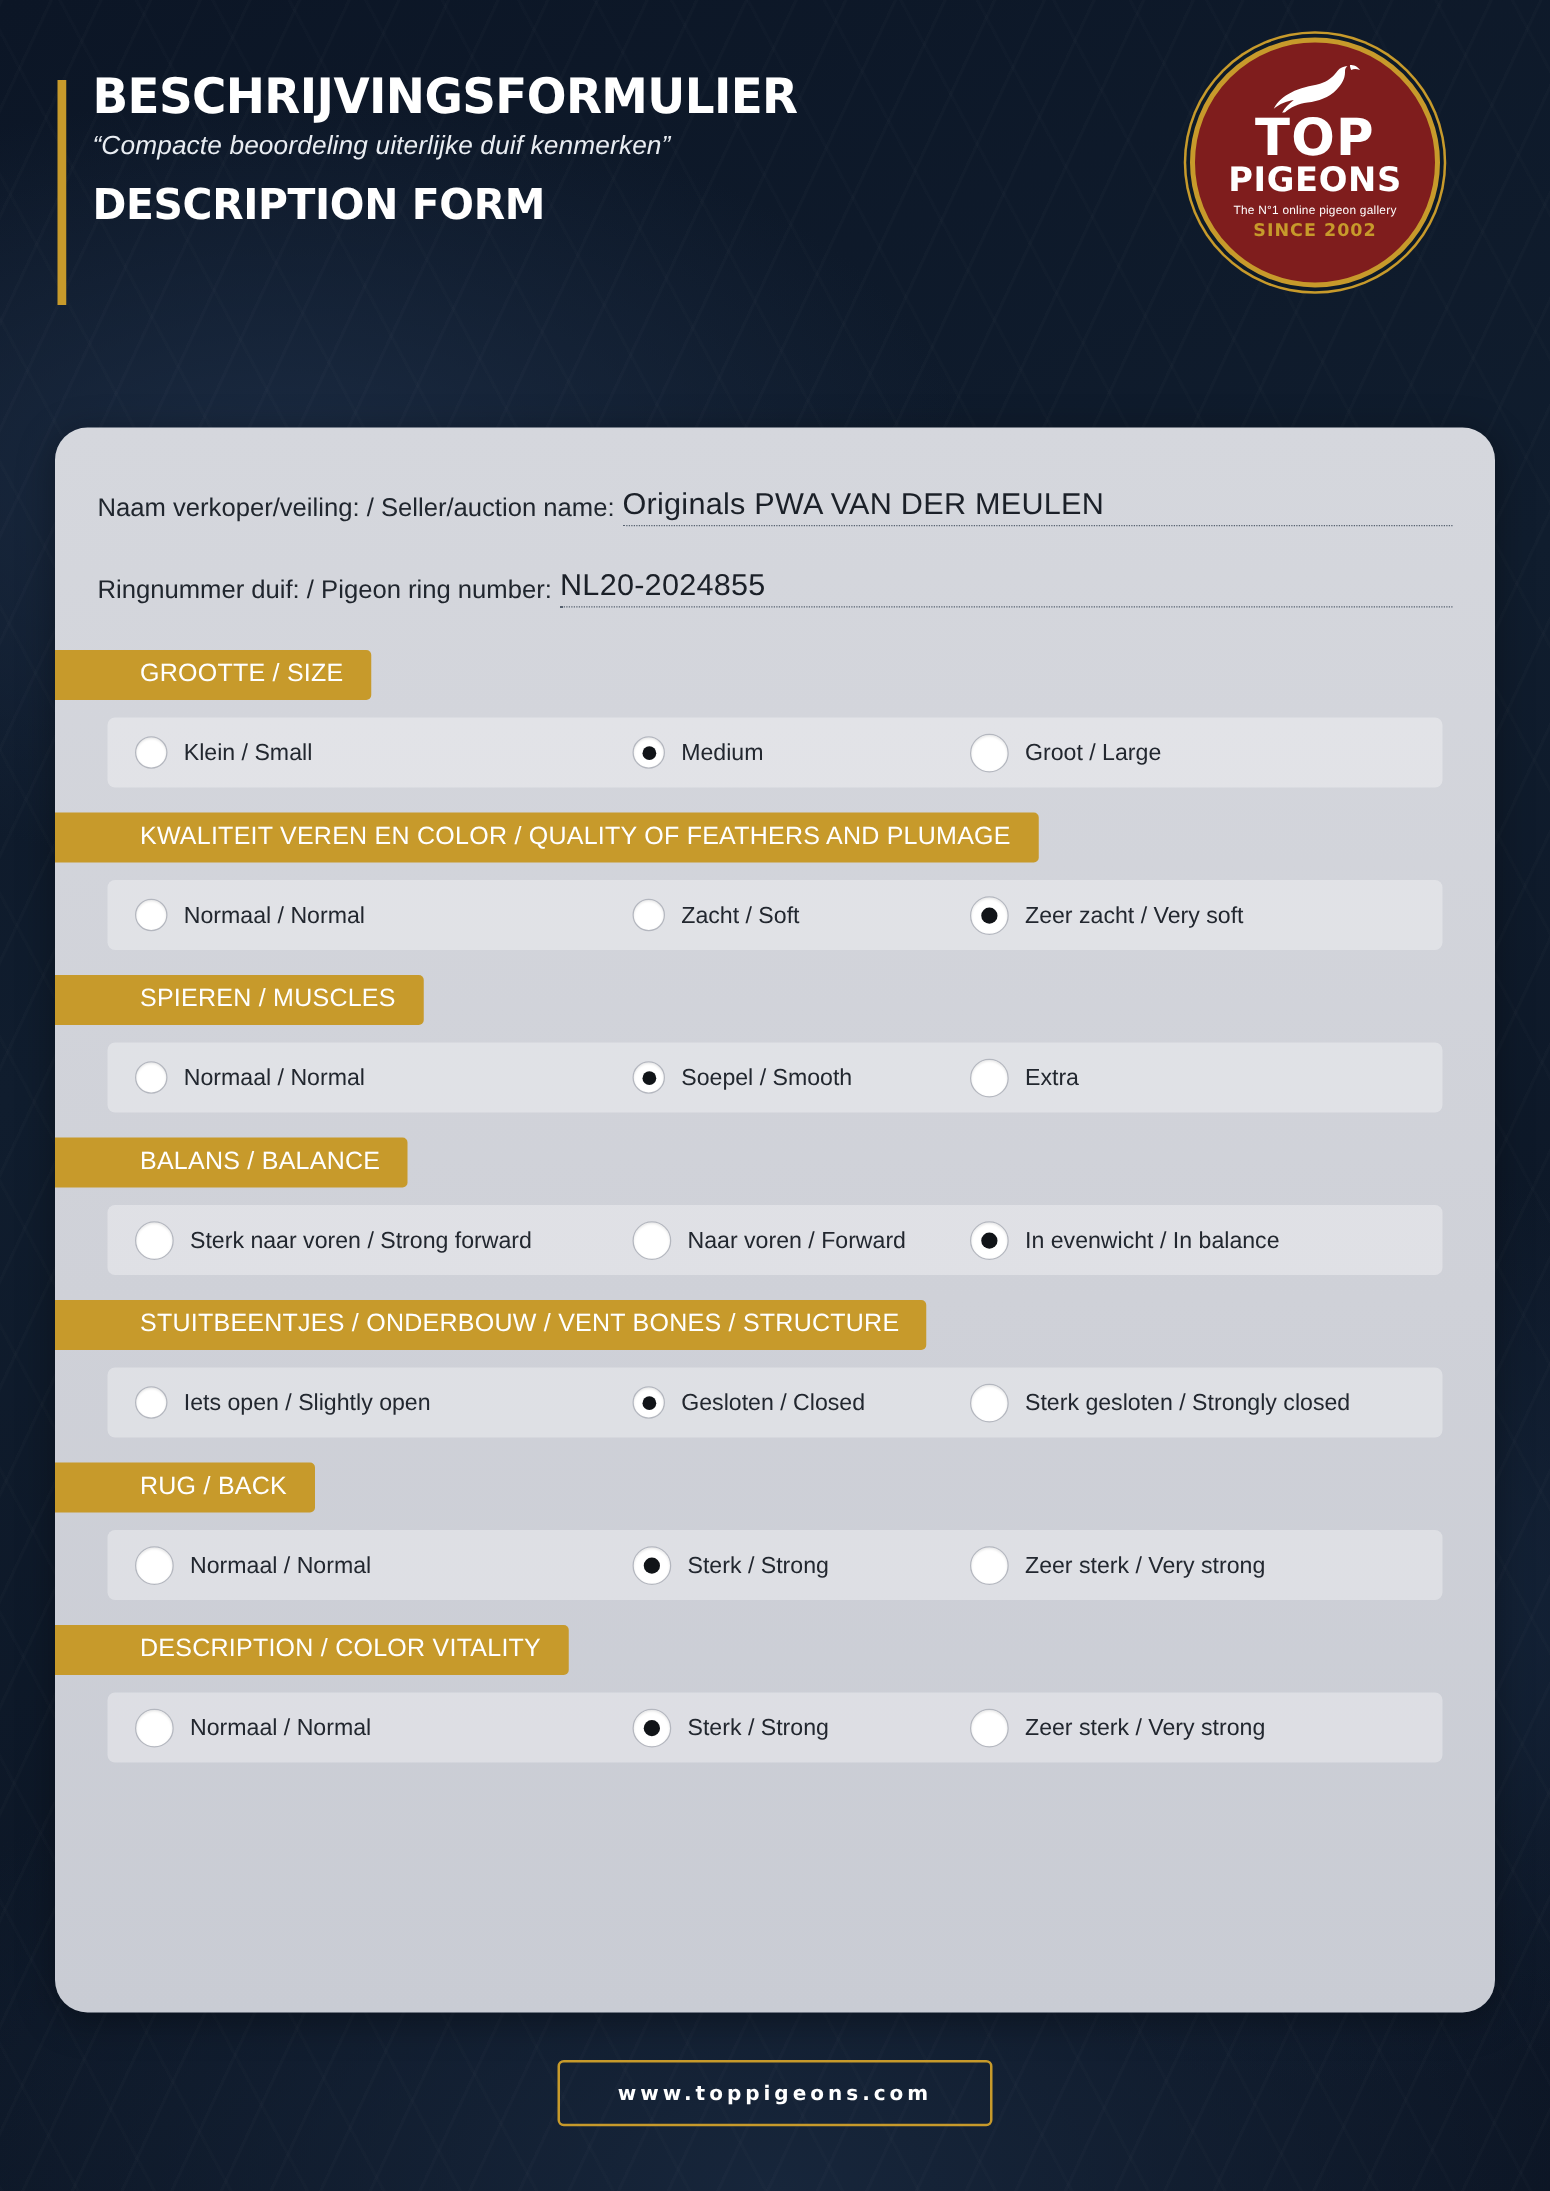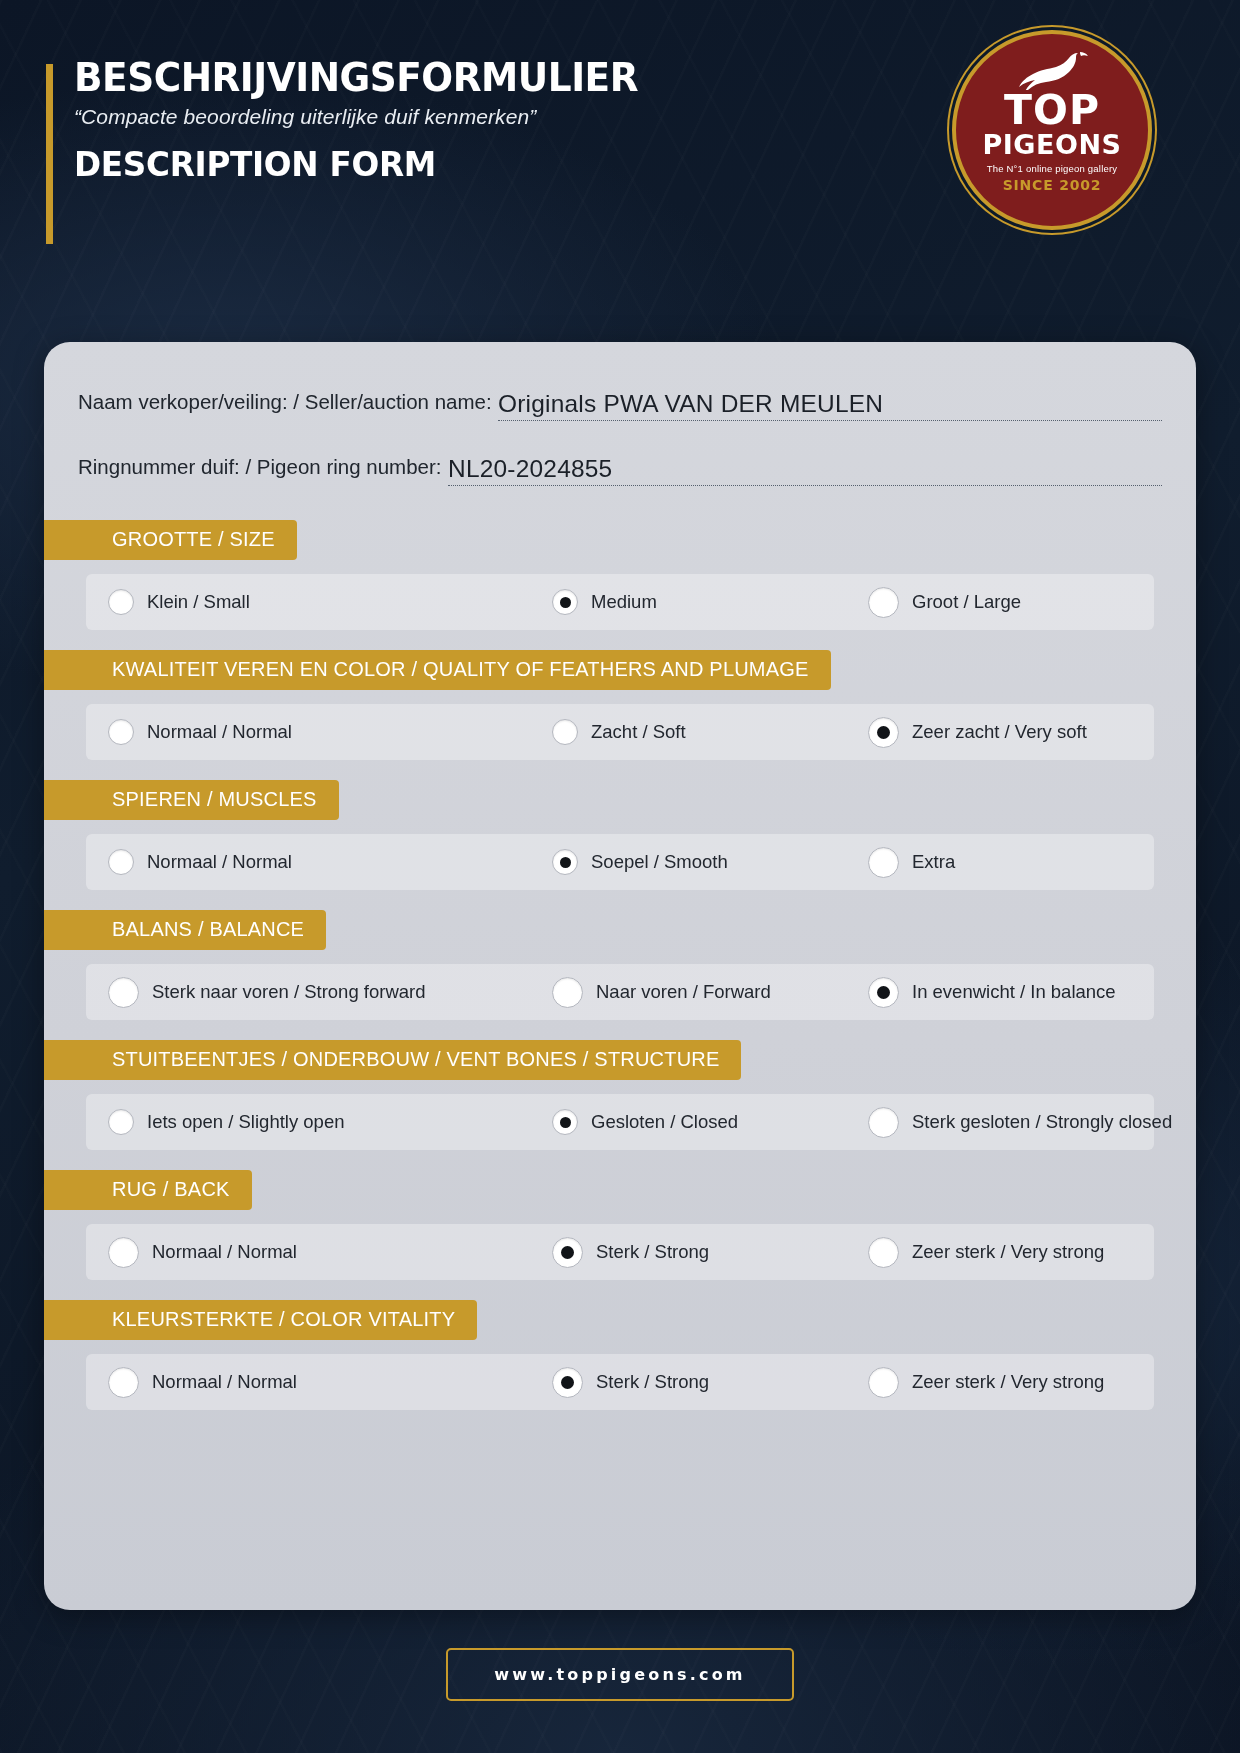--- a/index.html
+++ b/index.html
@@ -146,20 +146,21 @@
     height: 1268px;
     background: linear-gradient(180deg, #d5d7dd 0%, #cfd1d8 55%, #c9ccd4 100%);
     border-radius: 26px;
     box-shadow: 0 6px 30px rgba(0,0,0,0.35);
     overflow: hidden;
   }
 
   .fields { padding: 48px 30px 0 30px; }
   .field-row {
     display: flex;
+    align-items: flex-end;
     margin-bottom: 34px;
     padding: 0 4px;
   }
   .field-label {
     font-size: 20.5px;
     color: #20262e;
     white-space: nowrap;
     padding-bottom: 2px;
   }
   .field-value-wrap {
@@ -194,21 +195,20 @@
     padding-left: 68px;
   }
   .options {
     display: flex;
     align-items: center;
     background: rgba(255,255,255,0.34);
     margin: 14px 42px 0 42px;
     border-radius: 6px;
     height: 56px;
     padding: 0 0 0 22px;
-    gap: 46px;
   }
   .opt {
     display: flex;
     align-items: center;
     flex: 1;
     min-width: 0;
   }
   .opt.w-first { flex: 0 0 398px; }
   .opt.w-second { flex: 0 0 270px; }
   .radio {
@@ -408,21 +408,21 @@
       </div>
       <div class="opt">
         <span class="radio"></span>
         <span class="opt-label">Zeer sterk / Very strong</span>
       </div>
     </div>
   </div>
   <div class="section-gap"></div>
 
   <div class="section">
-    <div class="section-head">KLEURSTERKTE / COLOR VITALITY</div>
+    <div class="section-head">DESCRIPTION / COLOR VITALITY</div>
     <div class="options">
       <div class="opt w-first">
         <span class="radio"></span>
         <span class="opt-label">Normaal / Normal</span>
       </div>
       <div class="opt w-second">
         <span class="radio checked"></span>
         <span class="opt-label">Sterk / Strong</span>
       </div>
       <div class="opt">

